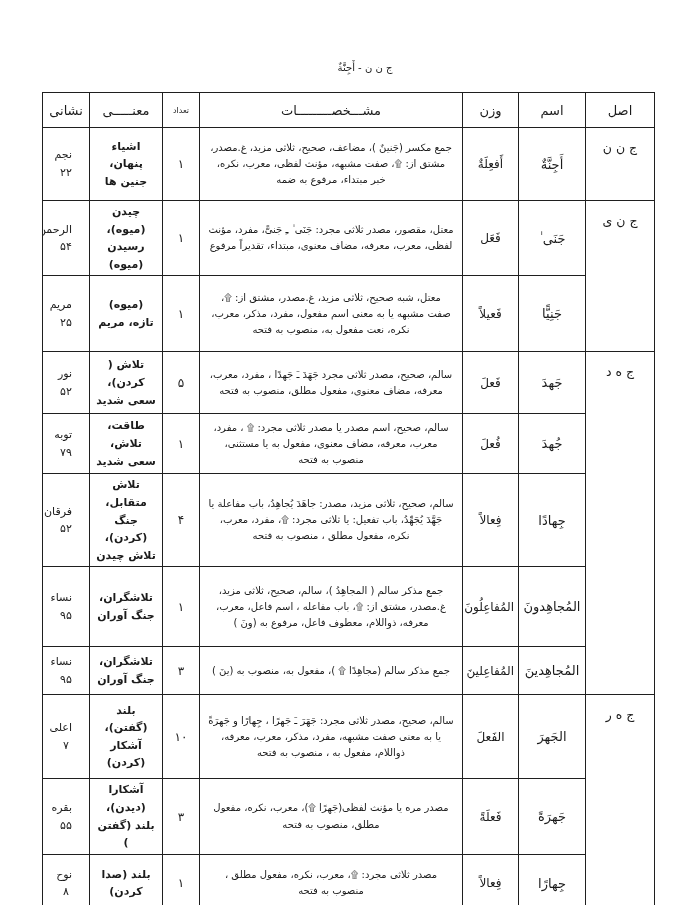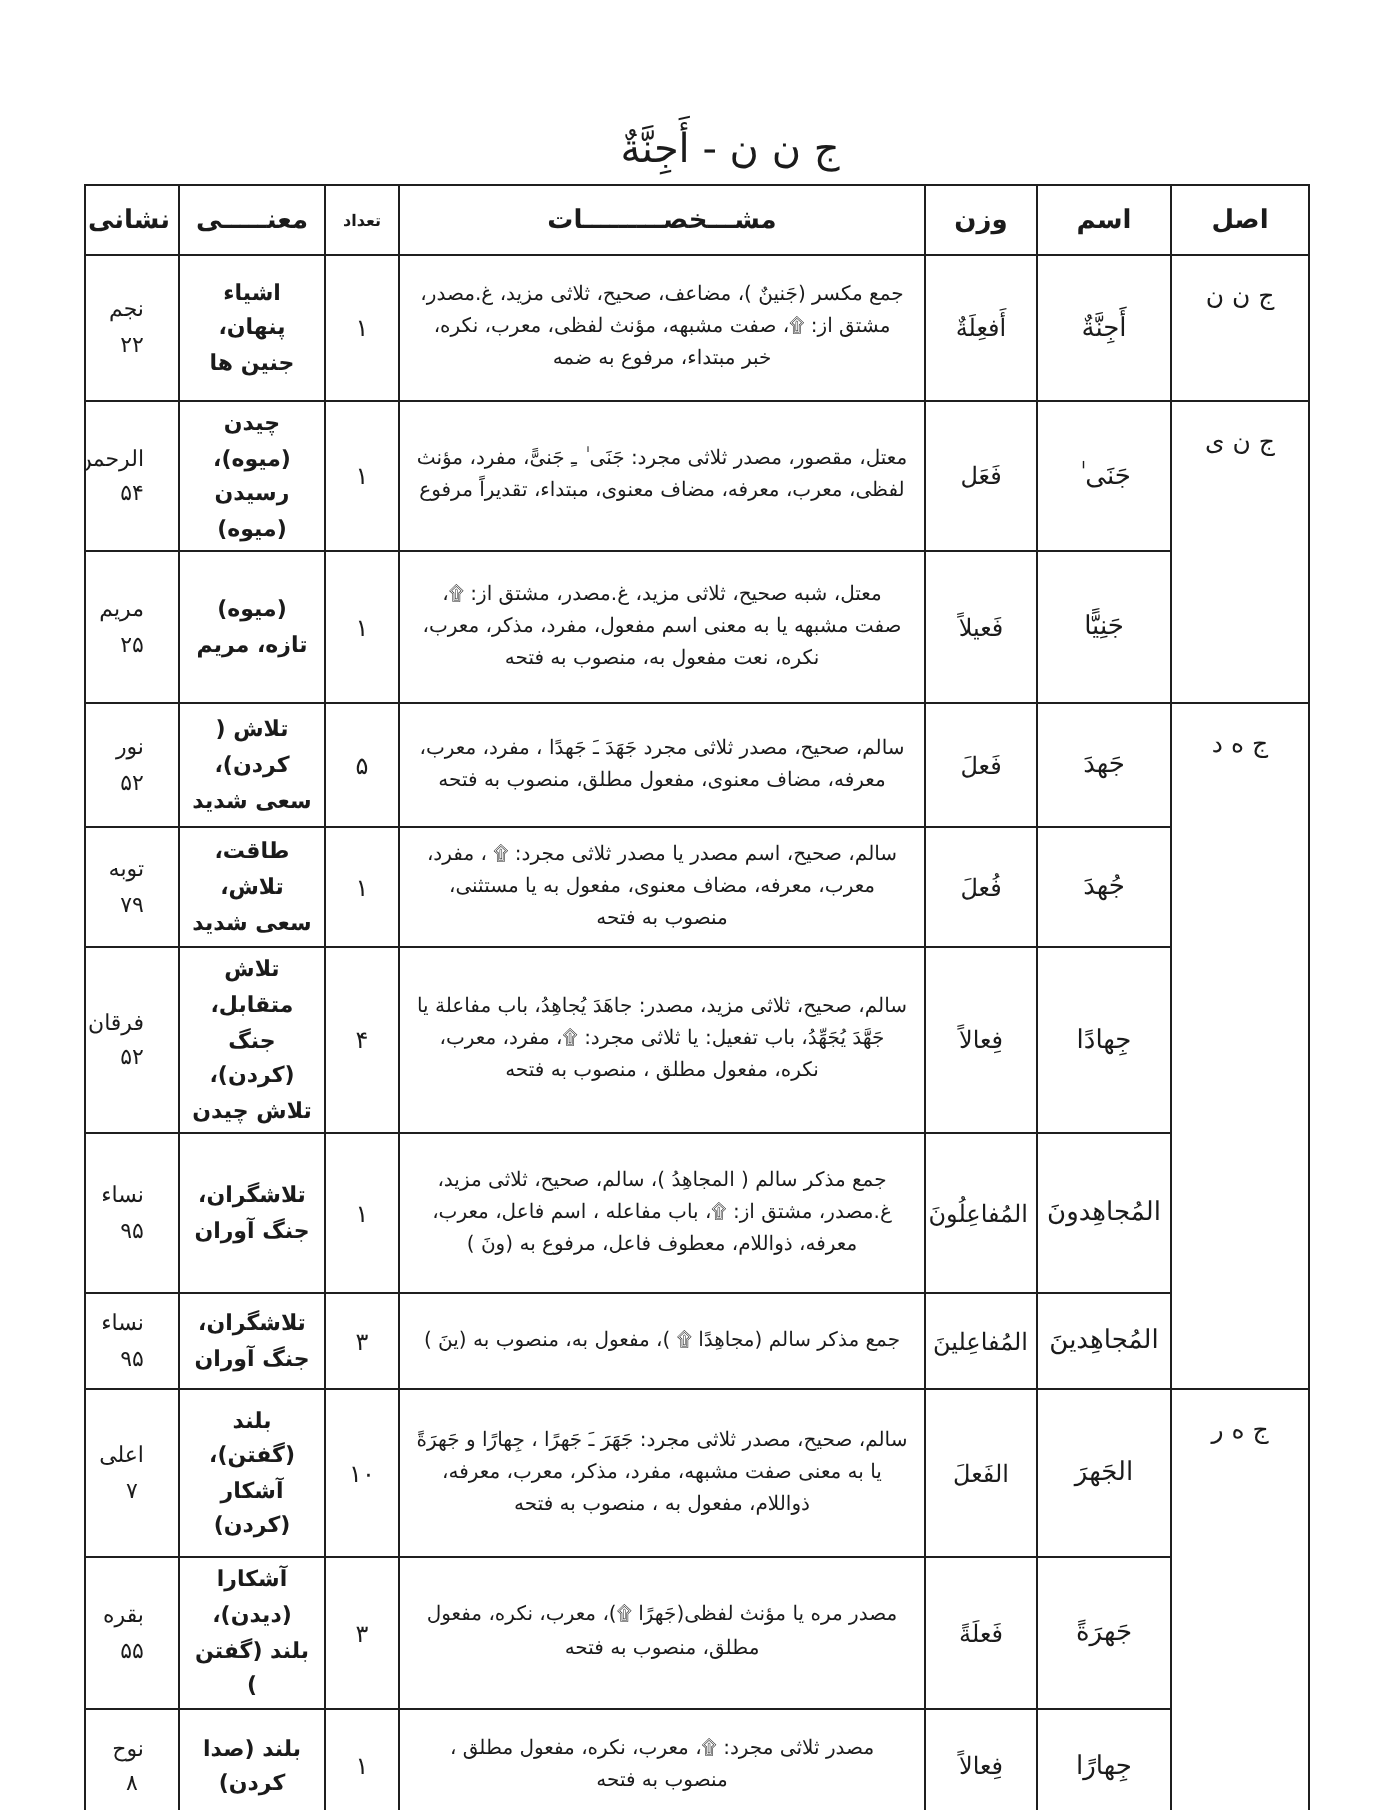--- a/index.html
+++ b/index.html
@@ -9,21 +9,21 @@
     color:#1b1b1b;
     -webkit-font-smoothing:antialiased;
   }
   .page{width:700px;height:905px;position:relative;direction:rtl;}
   .page-number{
     position:absolute;top:27px;left:0;right:0;
     text-align:center;font-size:13px;letter-spacing:1px;
   }
   .page-title{
     position:absolute;top:62px;left:0;right:0;
-    text-align:center;font-size:20px;margin-left:30px;
+    text-align:center;font-size:10px;margin-left:30px;
   }
   table.analysis{
     position:absolute;top:92px;right:45px;
     border-collapse:collapse;table-layout:fixed;
     width:612px;
     direction:rtl;
   }
   col.c-asl{width:69px}
   col.c-ism{width:67px}
   col.c-vazn{width:56px}
@@ -31,21 +31,21 @@
   col.c-count{width:37px}
   col.c-meaning{width:73px}
   col.c-address{width:47px}
   th,td{
     border:1.2px solid #1f1f1f;
     padding:2px 4px;
     text-align:center;
     vertical-align:middle;
     overflow:hidden;
   }
-  thead th{font-size:13px;font-weight:bold;height:30px;margin-left:32px;}
+  thead th{font-size:13px;font-weight:normal;height:30px;margin-left:32px;}
   thead th.h-count{font-size:8px;}
   td.root{
     vertical-align:top;
     padding-top:12px;
     font-size:12.5px;
     white-space:nowrap;
   }
   td.ism{font-size:13px;}
   td.vazn{font-size:12px;}
   td.details{

